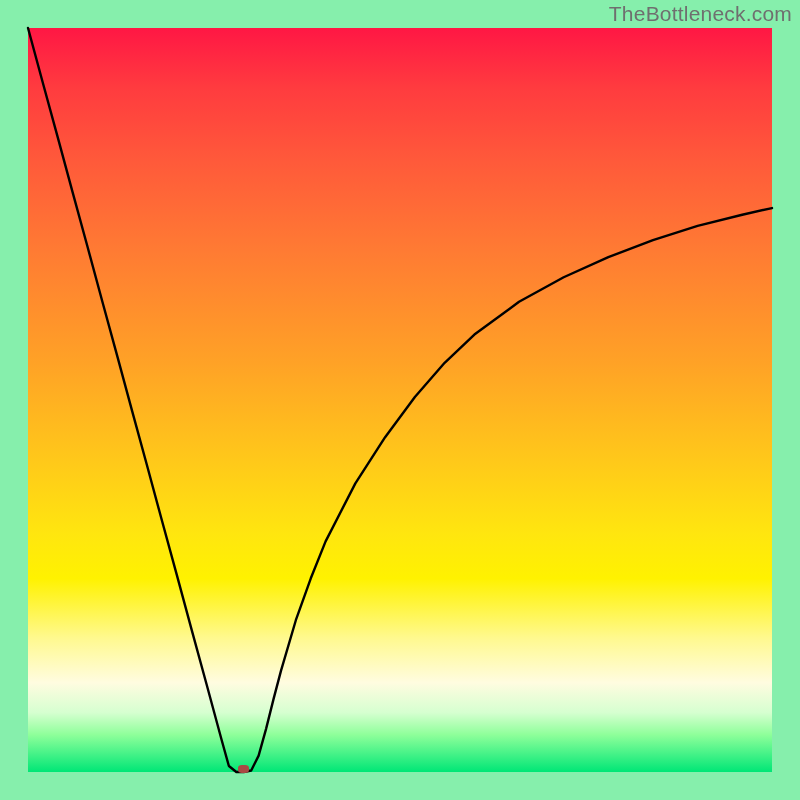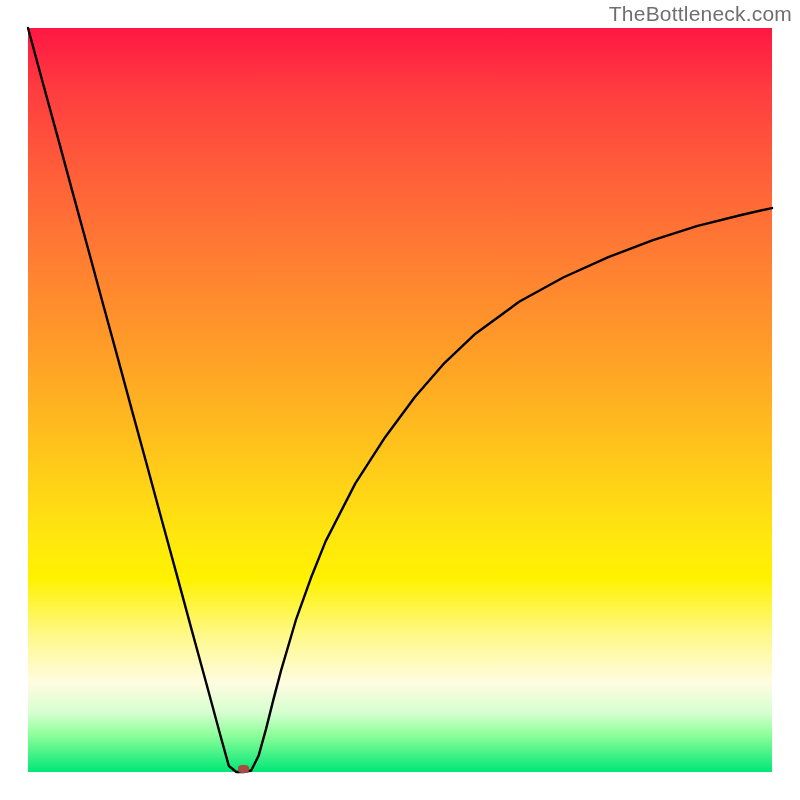--- a/index.html
+++ b/index.html
@@ -9,21 +9,21 @@
     height: 800px;
     background: #000000;
     overflow: hidden;
   }
   .frame {
     position: absolute;
     left: 0;
     top: 0;
     width: 800px;
     height: 800px;
-    background: #ffffff;
+    background: #86efac;
   }
   .plot-area {
     position: absolute;
     left: 28px;
     top: 28px;
     width: 744px;
     height: 744px;
     background: linear-gradient(to bottom,
       #ff1744 0%,
       #ff3b3f 8%,

